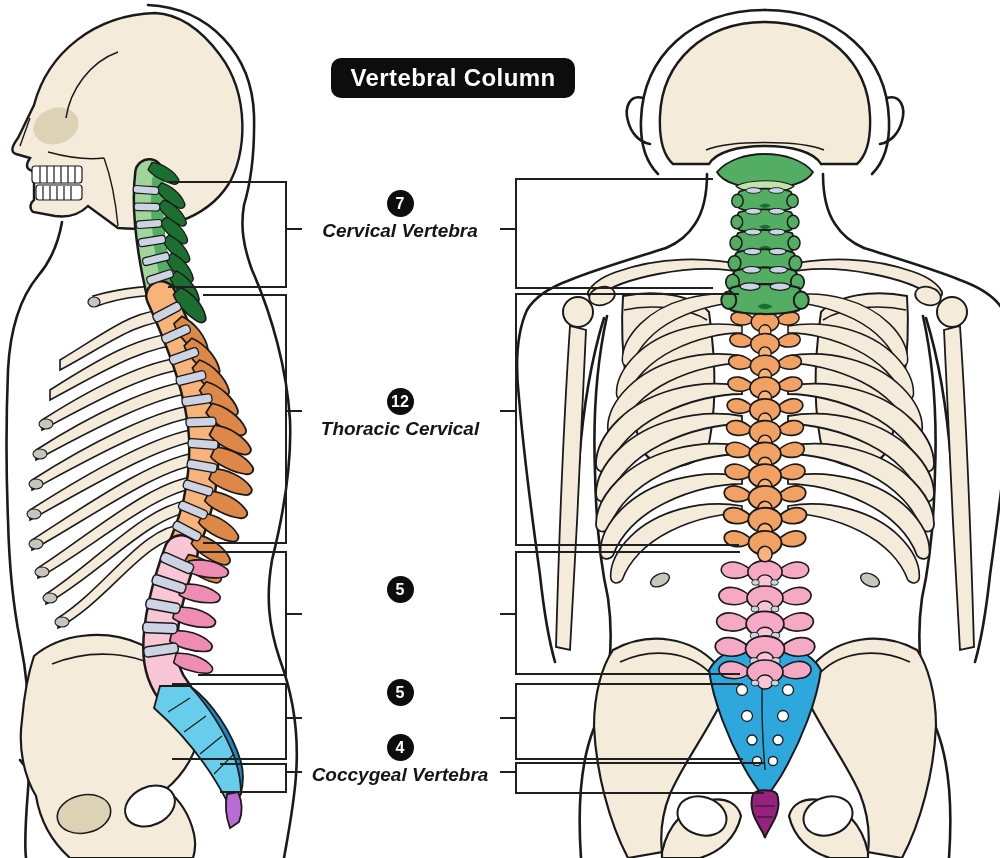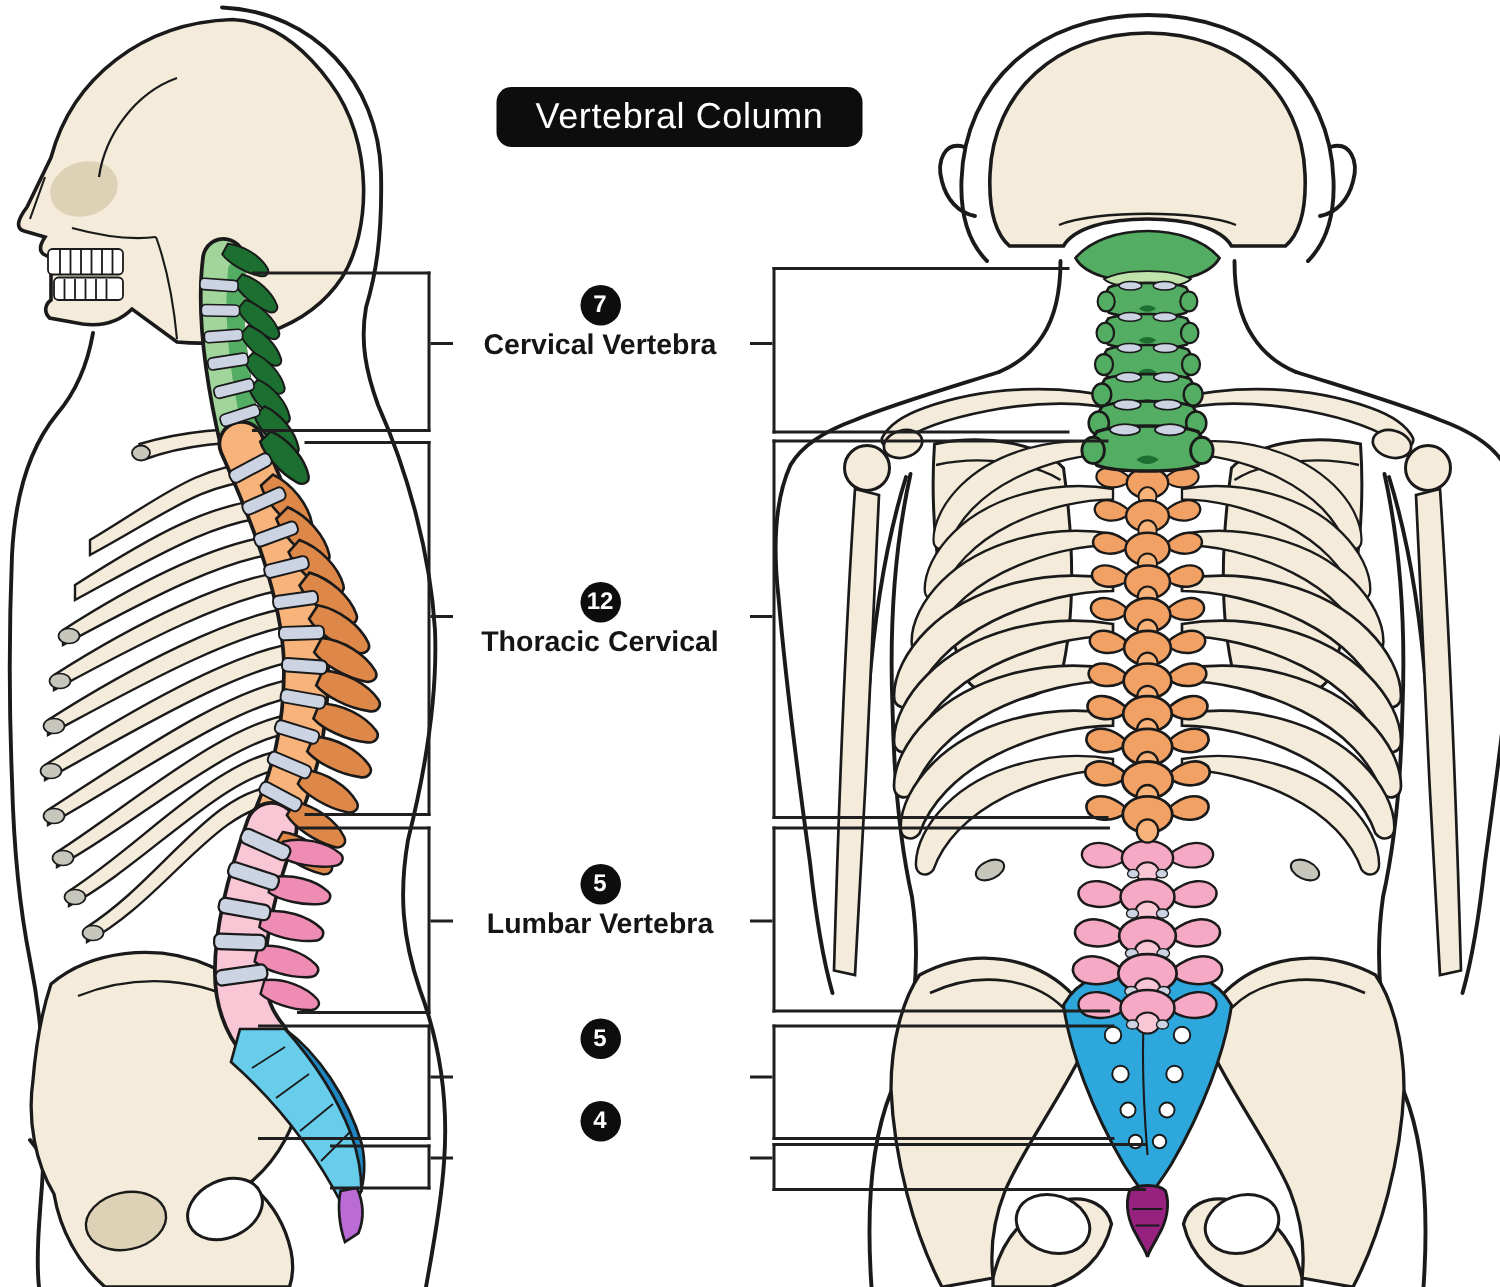--- a/index.html
+++ b/index.html
@@ -4,25 +4,25 @@
 <style>
   html,body{margin:0;padding:0;background:#fff;}
   .stage{position:relative;width:1000px;height:858px;background:var(--background,#fff);
          font-family:"Liberation Sans",sans-serif;overflow:hidden;}
   svg{position:absolute;top:0;}
   .side-svg{left:0;}
   .post-svg{left:510px;}
   .title-badge{position:absolute;left:331px;top:58px;width:244px;height:40px;
     background:var(--badge_bg);color:var(--badge_text);border-radius:10px;
     display:flex;align-items:center;justify-content:center;
-    font-weight:normal;font-size:24px;letter-spacing:.4px;}
+    font-weight:bold;font-size:24px;letter-spacing:.4px;}
   .lblgrp{position:absolute;left:300px;width:200px;text-align:center;color:var(--label_text);}
   .cnt{width:27px;height:27px;border-radius:50%;background:var(--badge_bg);color:var(--badge_text);
     font-weight:bold;font-size:16px;line-height:27px;margin:0 auto 3px;}
-  .lbl{font-weight:bold;font-size:19px;white-space:nowrap;}
+  .lbl{font-weight:bold;font-size:19px;white-space:nowrap;font-style:italic;}
   .bk{position:absolute;border:2.2px solid var(--line);background:transparent;}
   .bk.bl{border-left:none;}
   .bk.br{border-right:none;}
   .tick{position:absolute;width:15px;height:2.2px;background:var(--line);}
   .g-cerv{top:190px;} .g-thor{top:375px;margin-top:13px;} .g-lumb{top:576px;} .g-sacr{top:679px;} .g-cocc{top:734px;}
 </style>
 </head>
 <body>
 
 <div class="stage">
@@ -365,22 +365,22 @@
   <div class="lblgrp g-cerv">
     <div class="cnt">7</div>
     <div class="lbl">Cervical Vertebra</div>
   </div>
   <div class="lblgrp g-thor">
     <div class="cnt">12</div>
     <div class="lbl">Thoracic Cervical</div>
   </div>
   <div class="lblgrp g-lumb">
     <div class="cnt">5</div>
-    <div class="lbl">Lumbar Vertebra</div>
   </div>
   <div class="lblgrp g-sacr">
     <div class="cnt">5</div>
   </div>
   <div class="lblgrp g-cocc">
     <div class="cnt">4</div>
+    <div class="lbl">Coccygeal Vertebra</div>
   </div>
 
 </div>
 
 </body></html>

